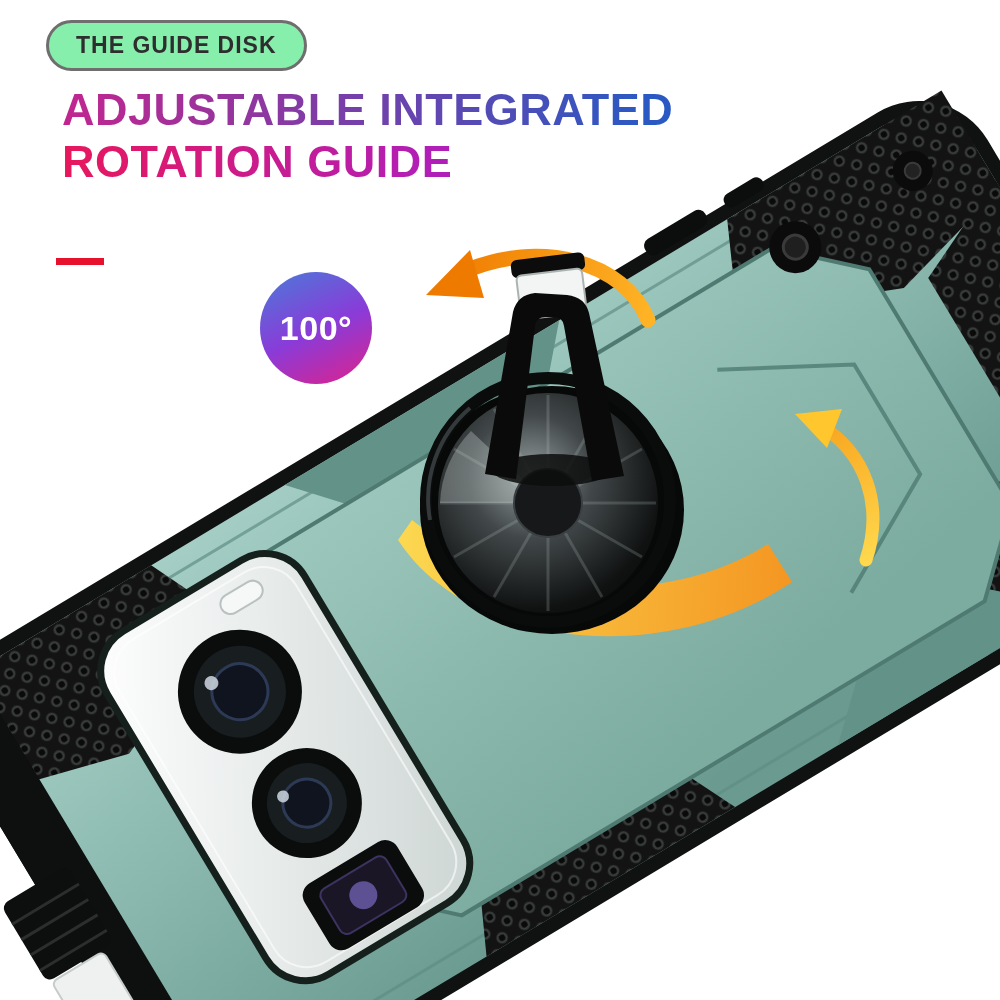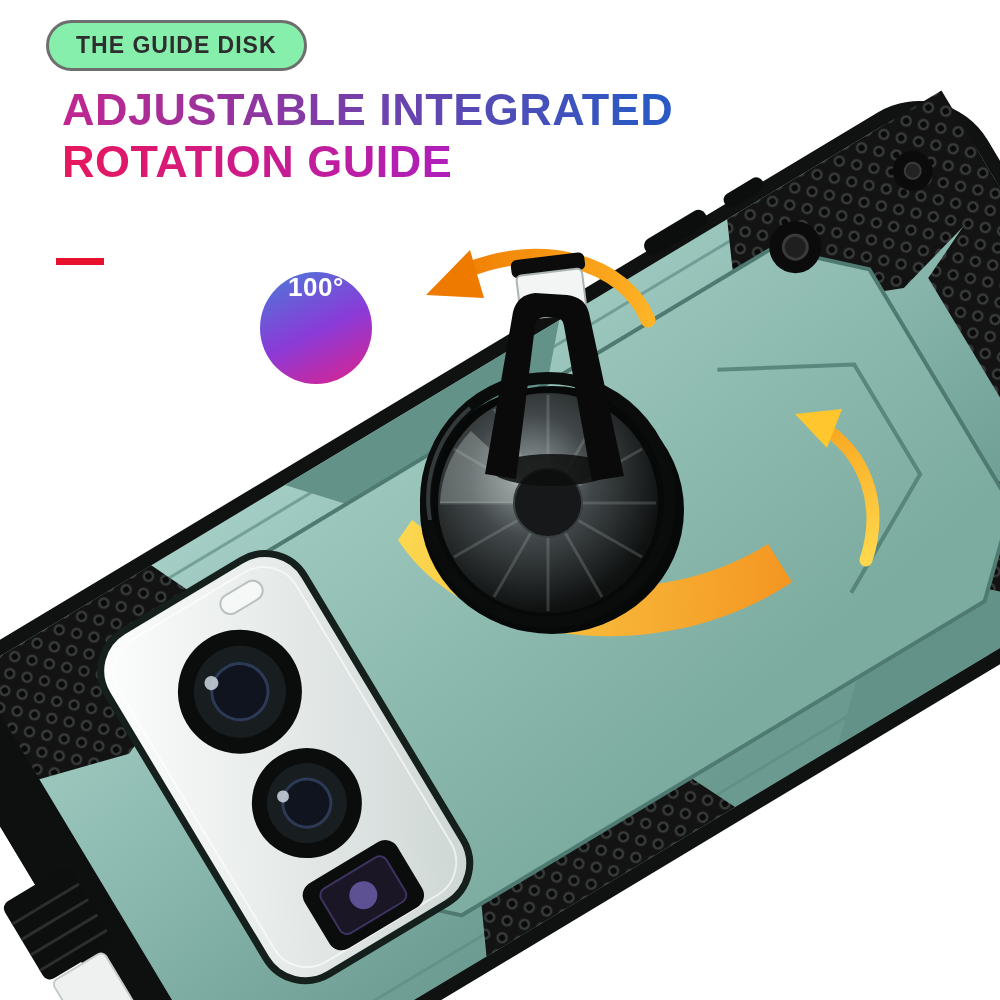--- a/index.html
+++ b/index.html
@@ -26,22 +26,22 @@
     width:max-content;
   }
   .ln1{background-image:linear-gradient(90deg,#c2258f 0%,#2b59c3 95%);}
   .ln2{background-image:linear-gradient(90deg,#e8175d 0%,#7a1fd0 95%);}
   .ln3{background-image:linear-gradient(90deg,#e8175d 0%,#b01fb8 95%);}
 
   .dash{position:absolute;left:56px;top:258px;width:48px;height:7px;background:#e8112d;}
 
   .rot-badge{
     position:absolute;border-radius:50%;
-    display:flex;justify-content:center;
-    color:#ffffff;font-weight:bold;font-size:26px;letter-spacing:.5px;
+    display:flex;align-items:center;justify-content:center;
+    color:#ffffff;font-weight:bold;font-size:34px;letter-spacing:.5px;
   }
   .badge-100{
     left:260px;top:272px;width:112px;height:112px;
     background:linear-gradient(155deg,#4a7bd8 0%,#8a3bd8 52%,#e0218a 100%);
   }
   .badge-360{
     left:830px;top:450px;width:106px;height:106px;
     background:linear-gradient(155deg,#ef2a8f 0%,#8a3bd8 50%,#3a6fd8 100%);
   }
 </style>

